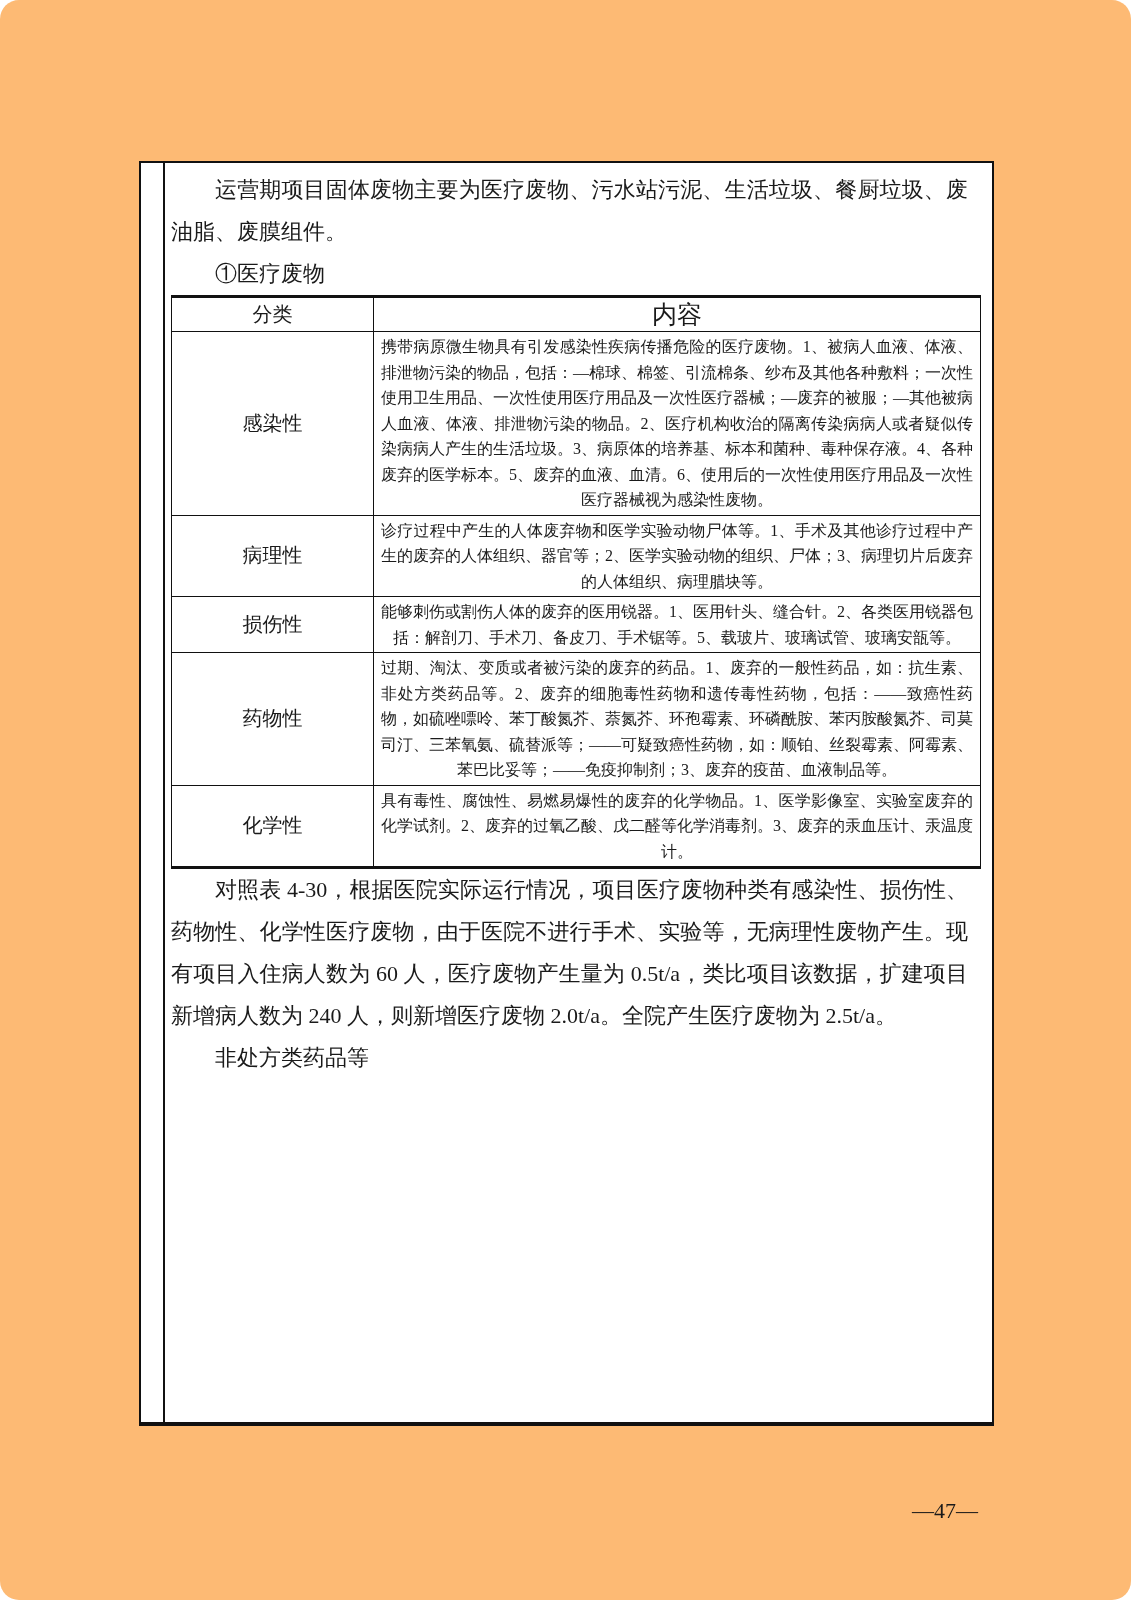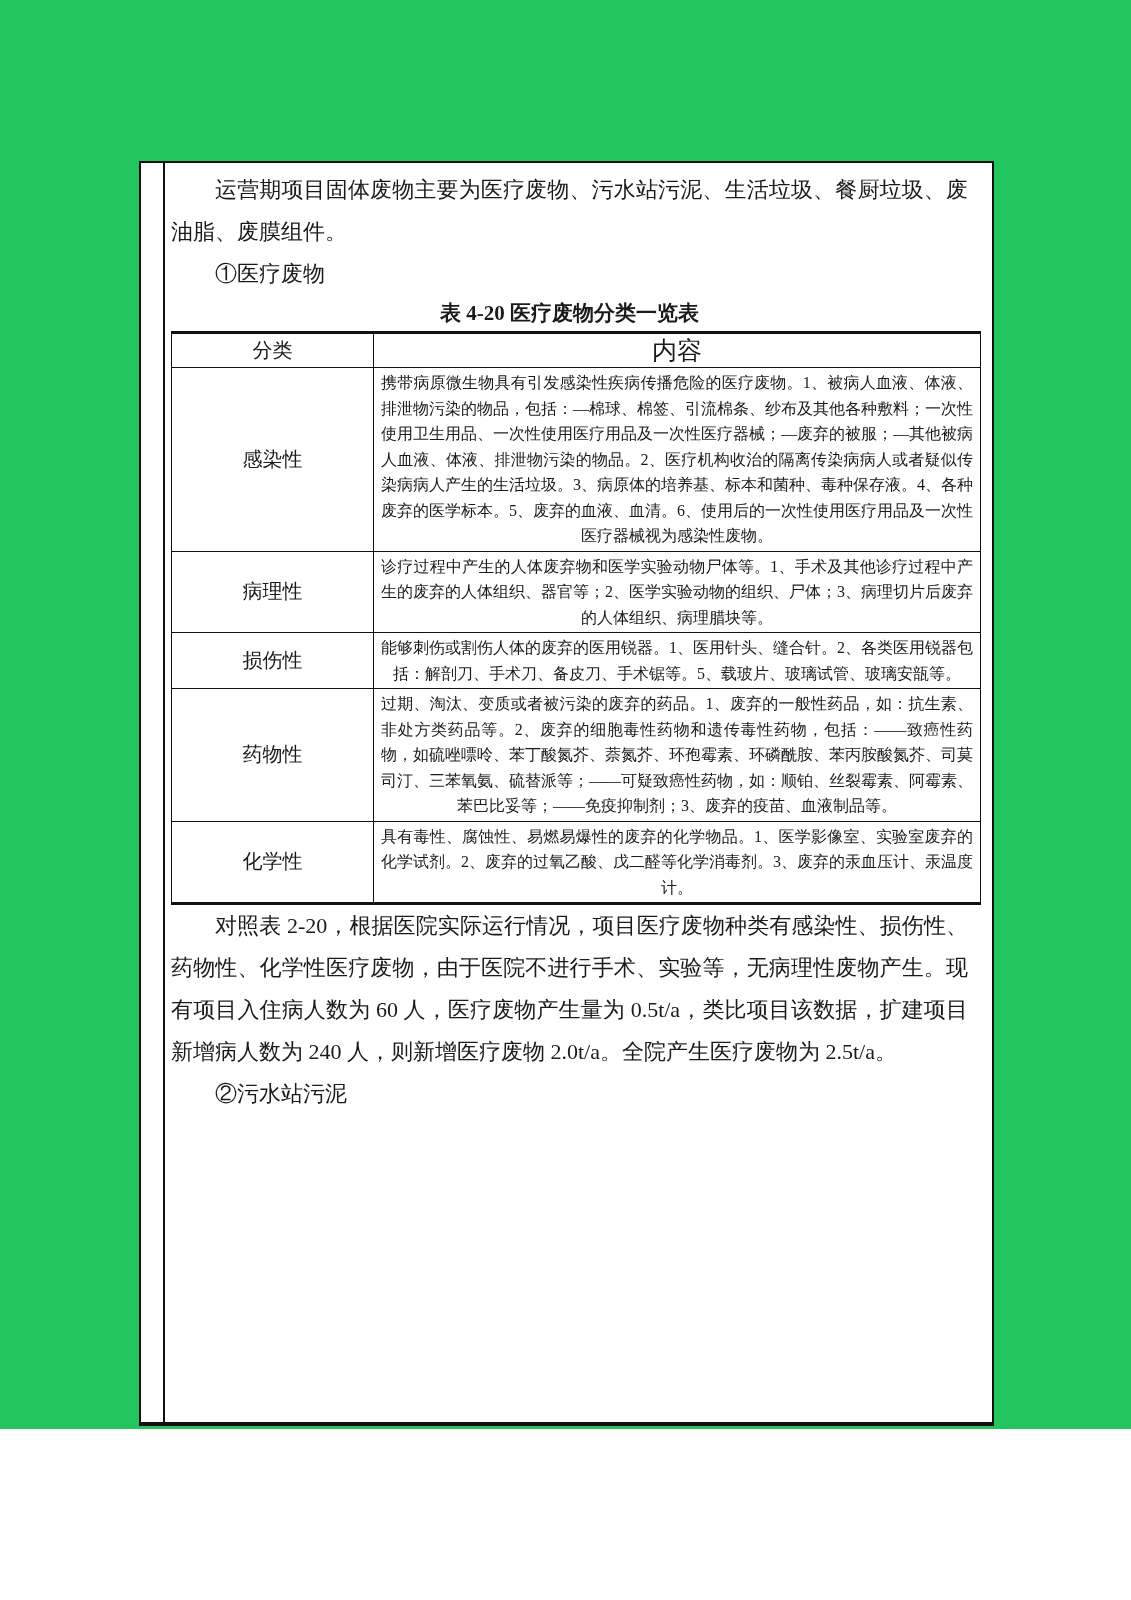--- a/index.html
+++ b/index.html
@@ -1,22 +1,23 @@
 <!DOCTYPE html>
 <html><head>
 <meta charset="utf-8">
 <style>
   html,body{margin:0;padding:0;background:#ffffff;}
   .page{
     position:relative;
-    width:1131px;height:1429px;
-    background:#22c55e;
+    width:1131px;height:1600px;
+    background:#fdba74;
     font-family:"Liberation Serif","DejaVu Serif",serif;
     color:#1a1a1a;
     overflow:hidden;
+    border-radius:19px;
   }
   .frame{
     position:absolute;
     left:139px;top:161px;
     width:851px;height:1259px;
     border:2px solid #111;
     border-bottom-width:4px;
     display:flex;
     box-sizing:content-box;
     background:#fff;
@@ -97,21 +98,20 @@
 </head>
 <body>
 
 <div class="page">
   <div class="frame">
     <div class="gutter"></div>
     <div class="content">
       <p>运营期项目固体废物主要为医疗废物、污水站污泥、生活垃圾、餐厨垃圾、废油脂、废膜组件。</p>
       <p>①医疗废物</p>
 
-      <div class="caption">表 4-20 医疗废物分类一览表</div>
 
       <table class="waste-table">
         <thead>
           <tr>
             <th class="cat">分类</th>
             <th class="hdr">内容</th>
           </tr>
         </thead>
         <tbody>
           <tr>
@@ -130,19 +130,19 @@
             <td class="cat">药物性</td>
             <td class="desc">过期、淘汰、变质或者被污染的废弃的药品。1、废弃的一般性药品，如：抗生素、非处方类药品等。2、废弃的细胞毒性药物和遗传毒性药物，包括：——致癌性药物，如硫唑嘌呤、苯丁酸氮芥、萘氮芥、环孢霉素、环磷酰胺、苯丙胺酸氮芥、司莫司汀、三苯氧氨、硫替派等；——可疑致癌性药物，如：顺铂、丝裂霉素、阿霉素、苯巴比妥等；——免疫抑制剂；3、废弃的疫苗、血液制品等。</td>
           </tr>
           <tr>
             <td class="cat">化学性</td>
             <td class="desc">具有毒性、腐蚀性、易燃易爆性的废弃的化学物品。1、医学影像室、实验室废弃的化学试剂。2、废弃的过氧乙酸、戊二醛等化学消毒剂。3、废弃的汞血压计、汞温度计。</td>
           </tr>
         </tbody>
       </table>
 
-      <p>对照表 2-20，根据医院实际运行情况，项目医疗废物种类有感染性、损伤性、药物性、化学性医疗废物，由于医院不进行手术、实验等，无病理性废物产生。现有项目入住病人数为 60 人，医疗废物产生量为 0.5t/a，类比项目该数据，扩建项目新增病人数为 240 人，则新增医疗废物 2.0t/a。全院产生医疗废物为 2.5t/a。</p>
-      <p>②污水站污泥</p>
+      <p>对照表 4-30，根据医院实际运行情况，项目医疗废物种类有感染性、损伤性、药物性、化学性医疗废物，由于医院不进行手术、实验等，无病理性废物产生。现有项目入住病人数为 60 人，医疗废物产生量为 0.5t/a，类比项目该数据，扩建项目新增病人数为 240 人，则新增医疗废物 2.0t/a。全院产生医疗废物为 2.5t/a。</p>
+      <p>非处方类药品等</p>
     </div>
   </div>
 
   <div class="page-num">—47—</div>
 </div>
 
 </body></html>

